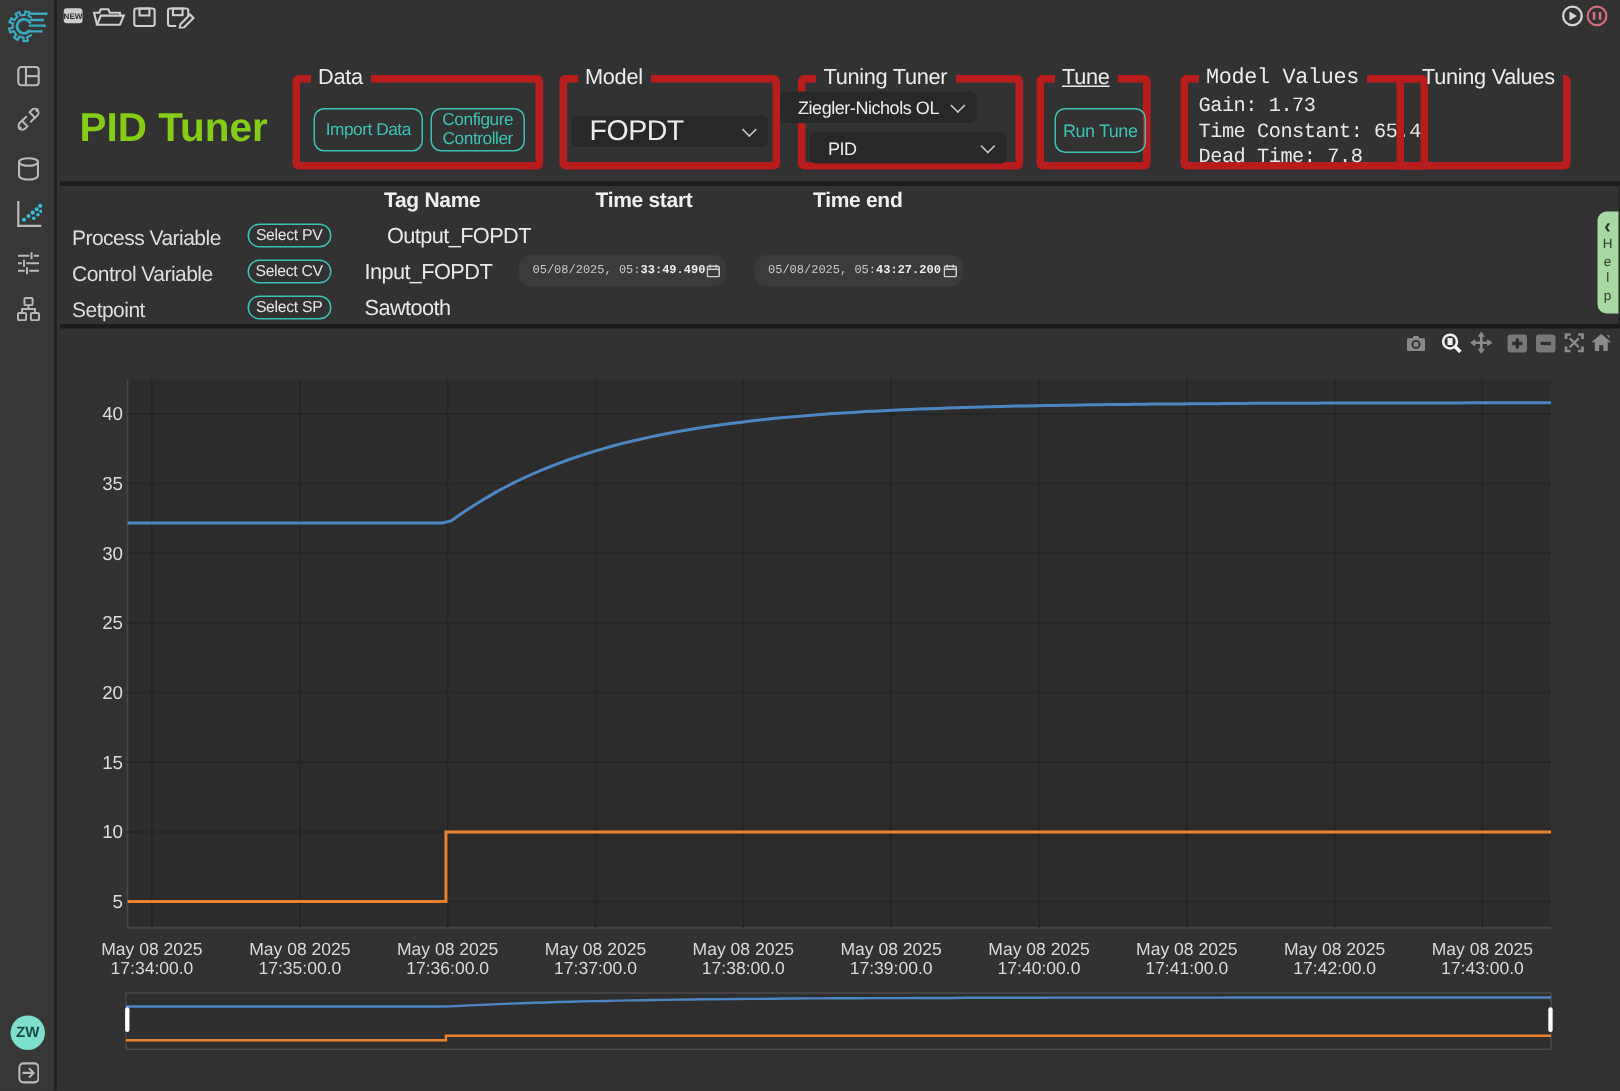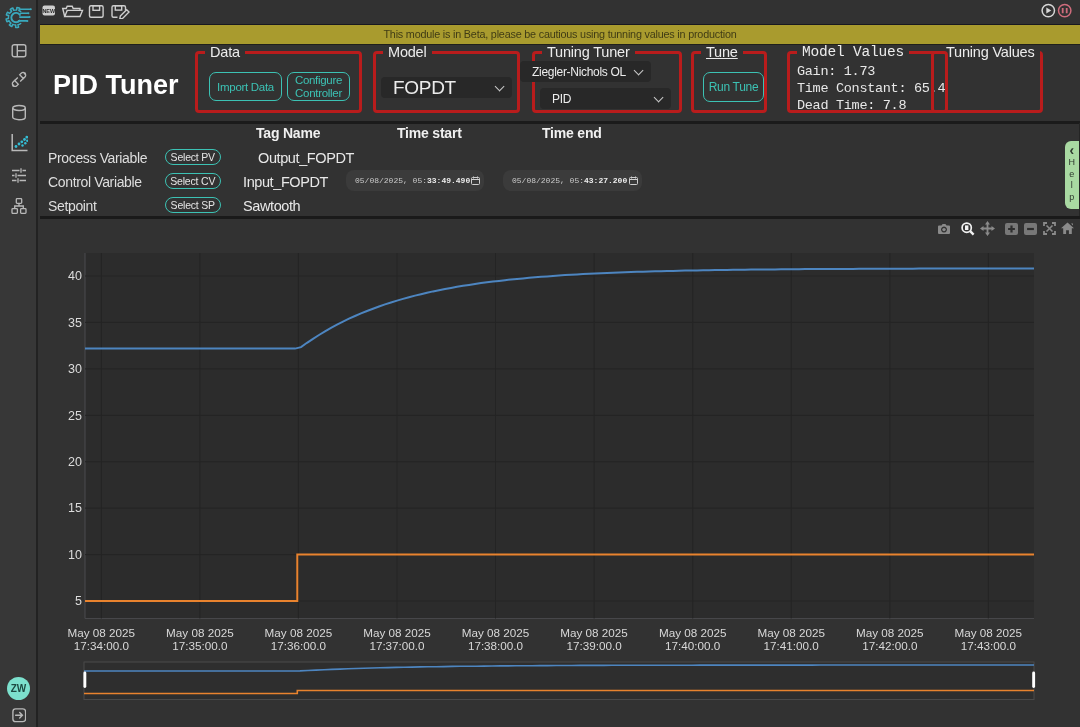--- a/index.html
+++ b/index.html
@@ -1,17 +1,17 @@
 <!DOCTYPE html>
 <html><head><meta charset="utf-8"><style>
 * { margin:0; padding:0; box-sizing:border-box; }
 html,body { width:1080px; height:727px; background:#323232; font-family:"Liberation Sans",sans-serif; overflow:hidden; }
 #page { position:relative; width:1080px; height:727px; }
 .abs { position:absolute; }
-fieldset.box { position:absolute; border:3px solid #b91c1c; border-radius:4px; color:#e8e8e8; }
+fieldset.box { position:absolute; border:5px solid #b91c1c; border-radius:4px; color:#e8e8e8; }
 fieldset.box legend { margin-left:7px; padding:0 5px; font-size:14.5px; color:#ececec; white-space:nowrap; letter-spacing:-0.2px; }
 .tealbtn { position:absolute; border:1px solid #3cc2b4; border-radius:7px; background:transparent; color:#3cc2b4; font-family:"Liberation Sans",sans-serif; display:flex; align-items:center; justify-content:center; text-align:center; letter-spacing:-0.3px; }
 .select { position:absolute; background:#282828; border-radius:4px; color:#ececec; font-size:19px; letter-spacing:-0.3px; display:flex; align-items:center; padding-left:12px; }
 .select:after { content:""; position:absolute; right:10px; top:7px; width:6px; height:6px; border-right:1.6px solid #c9c9c9; border-bottom:1.6px solid #c9c9c9; transform:rotate(45deg) translateY(-1.5px); }
 .selbtn { position:absolute; border:1px solid #3cc2b4; border-radius:8px; background:transparent; color:#e4e4e4; font-size:10.5px; display:flex; align-items:center; justify-content:center; width:55.5px; height:15.5px; letter-spacing:-0.2px; }
 .dtinput { position:absolute; background:#3b3b3b; border-radius:8px; height:21px; color:#c9c9c9; font-family:"Liberation Mono",monospace; font-size:8px; letter-spacing:0; line-height:21px; padding-left:9px; white-space:nowrap; }
 .dtinput b { color:#ececec; }
 .dtinput svg { position:absolute; right:4px; top:6px; }
 .rowlbl { position:absolute; font-size:14px; color:#dedede; letter-spacing:-0.35px; }
 .tagname { position:absolute; font-size:14.5px; color:#e8e8e8; letter-spacing:-0.4px; }
@@ -104,23 +104,22 @@
   </g>
 </svg>
 
 <svg class="abs" style="left:1040px;top:2px" width="36" height="18" viewBox="0 0 36 18">
   <circle cx="8.3" cy="8.6" r="6.2" fill="none" stroke="#d6d6d6" stroke-width="1.5"></circle>
   <path d="M6.3 5.6 L11.3 8.6 L6.3 11.6 Z" fill="#d6d6d6"></path>
   <circle cx="24.7" cy="8.6" r="6.2" fill="none" stroke="#cf6c7c" stroke-width="1.5"></circle>
   <path d="M22.7 6 V11.2 M26.7 6 V11.2" stroke="#cf6c7c" stroke-width="1.8"></path>
 </svg>
 
-<div class="abs" style="left:40px;top:23.5px;width:1040px;height:21.5px;background:#a99b2e;border-top:1.5px solid #191920;border-bottom:1px solid #20201c;color:#403c15;font-size:10.8px;letter-spacing:-0.2px;display:flex;align-items:center;justify-content:center;">This module is in Beta, please be cautious using tunning values in production</div>
-
-<div class="abs" style="left:53px;top:69.5px;font-size:27px;font-weight:bold;color:#ffffff;">PID Tuner</div>
+
+<div class="abs" style="left:53px;top:69.5px;font-size:27px;font-weight:bold;color:#84cc16;">PID Tuner</div>
 
 <fieldset class="box" style="left:195px;top:44px;width:167px;height:69px;">
       <legend>Data</legend>
     </fieldset>
 <div class="tealbtn" style="left:209px;top:72px;width:73px;height:29px;font-size:11.5px;">Import Data</div>
 <div class="tealbtn" style="left:287px;top:72px;width:63px;height:29px;font-size:11.5px;line-height:12.5px;">Configure<br>Controller</div>
 
 <fieldset class="box" style="left:373px;top:44px;width:147px;height:69px;">
       <legend>Model</legend>
     </fieldset>

